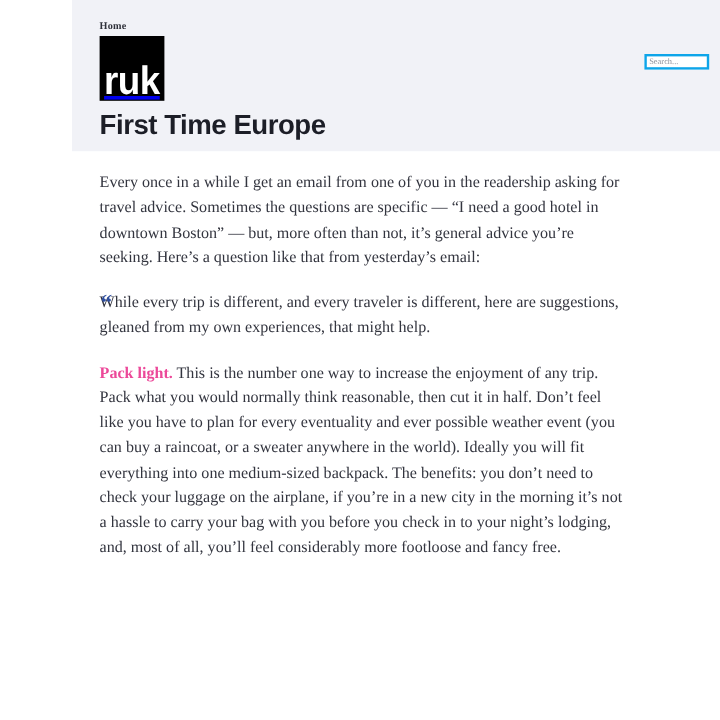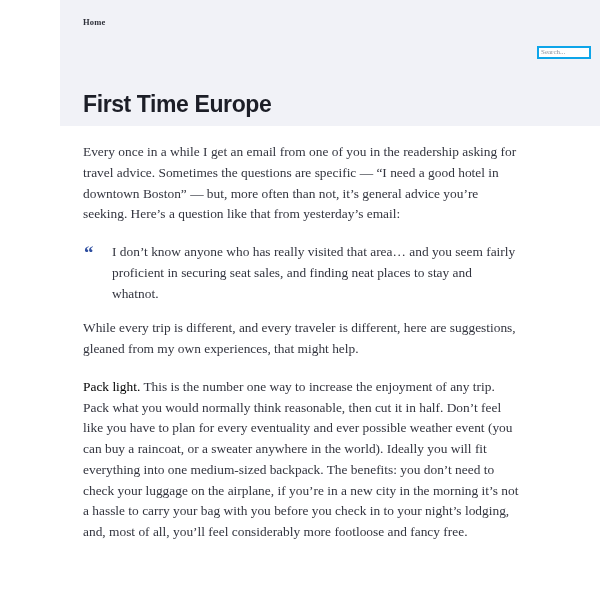--- a/index.html
+++ b/index.html
@@ -114,22 +114,22 @@
     font-size: 13.4px;
     line-height: 1.55;
     color: #33353f;
   }
 
   .article p.tight {
     margin-bottom: 0;
   }
 
   .lead-in {
-    font-weight: 400;
-    color: #000000;
+    font-weight: 700;
+    color: #ec4899;
   }
 
   blockquote {
     margin: 0 0 14px 0;
     padding: 0 0 0 29px;
     position: relative;
   }
   blockquote .quote-mark {
     position: absolute;
     left: 1px;
@@ -156,30 +156,32 @@
 <div class="header-band">
 
   <nav class="nav-bar">
     <a class="nav-link" href="#">Home</a>
   </nav>
 
   <div class="search-wrap">
     <input class="search-input" type="text" placeholder="Search..." style="">
   </div>
 
+  <a class="logo" href="#">
+    <span class="logo-text">ruk</span>
+  </a>
 
   <h1 class="page-title">First Time Europe</h1>
 </div>
 
 <article class="article">
 
   <p>Every once in a while I get an email from one of you in the readership asking for travel advice. Sometimes the questions are specific — “I need a good hotel in downtown Boston” — but, more often than not, it’s general advice you’re seeking. Here’s a question like that from yesterday’s email:</p>
 
   <blockquote>
     <span class="quote-mark">“</span>
-    <p>I don’t know anyone who has really visited that area… and you seem fairly proficient in securing seat sales, and finding neat places to stay and whatnot.</p>
   </blockquote>
 
   <p>While every trip is different, and every traveler is different, here are suggestions, gleaned from my own experiences, that might help.</p>
 
   <p class="tight"><span class="lead-in">Pack light.</span><span> This is the number one way to increase the enjoyment of any trip. Pack what you would normally think reasonable, then cut it in half. Don’t feel like you have to plan for every eventuality and ever possible weather event (you can buy a raincoat, or a sweater anywhere in the world). Ideally you will fit everything into one medium-sized backpack. The benefits: you don’t need to check your luggage on the airplane, if you’re in a new city in the morning it’s not a hassle to carry your bag with you before you check in to your night’s lodging, and, most of all, you’ll feel considerably more footloose and fancy free.</span></p>
 
 </article>
 
 </body></html>

